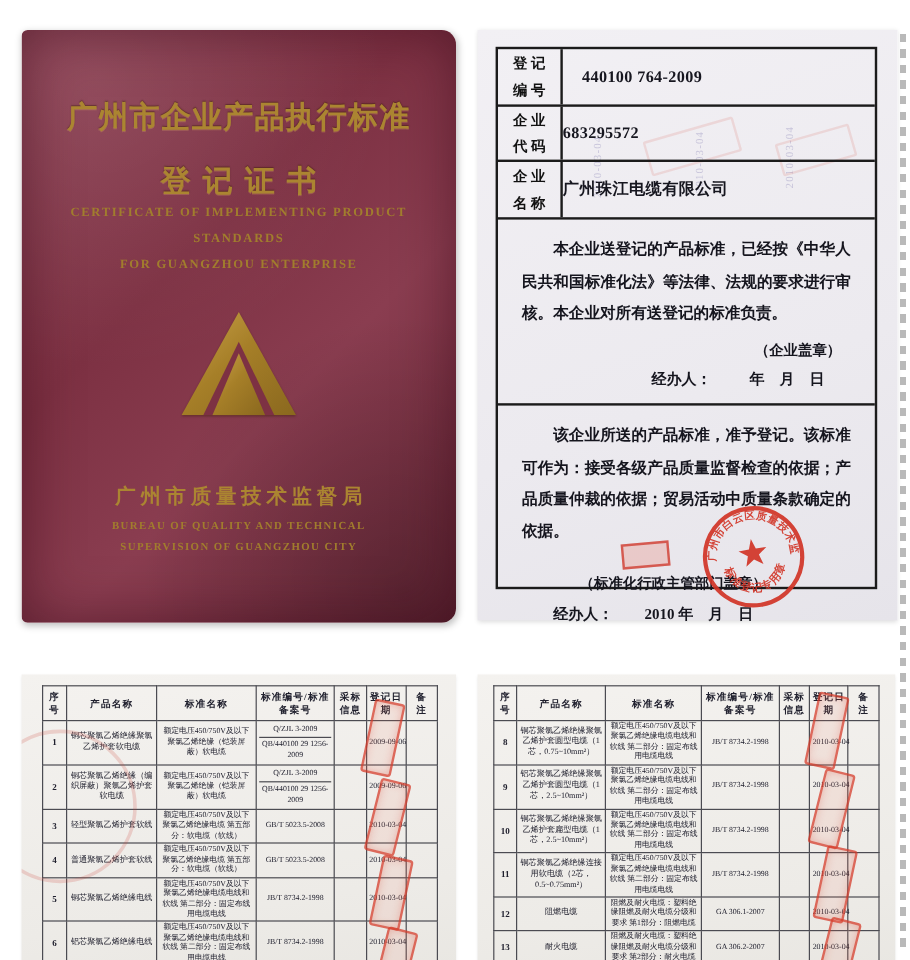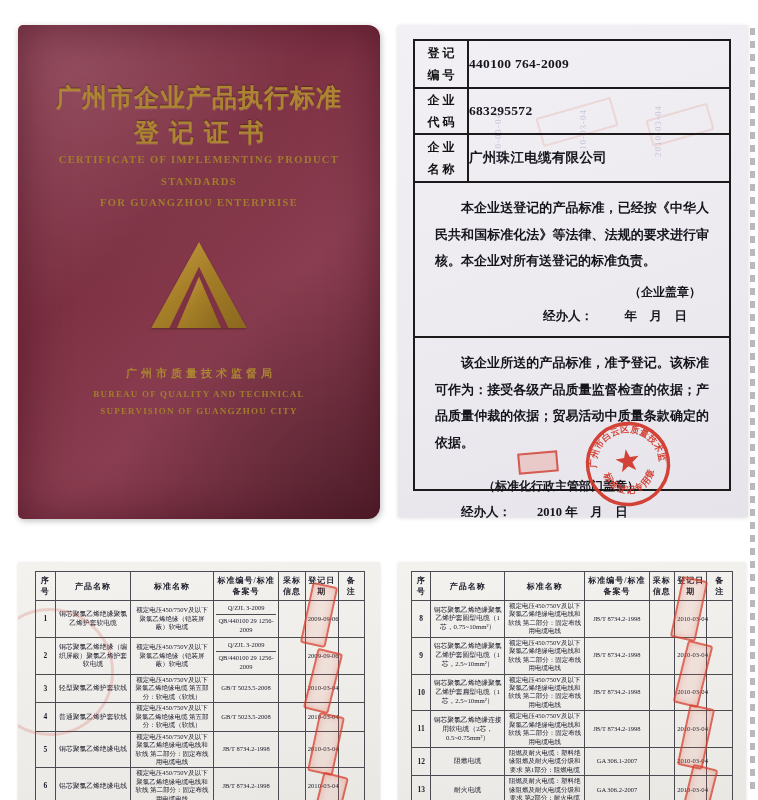--- a/index.html
+++ b/index.html
@@ -10,35 +10,35 @@
   .cover{position:absolute;left:18px;top:25px;width:362px;height:494px;
     background:
       radial-gradient(120% 90% at 18% 8%, rgba(255,255,255,.08), transparent 55%),
       radial-gradient(110% 85% at 88% 95%, rgba(0,0,0,.22), transparent 55%),
       linear-gradient(135deg,#8e4255 0%,#7d3143 38%,#8a3d50 62%,#6d2a3b 100%);
     border-radius:5px 12px 12px 5px;
     box-shadow:inset 0 0 46px rgba(55,8,22,.55), 1px 2px 6px rgba(0,0,0,.25);
     text-align:center;color:#ab8531;}
   .cover-title1{margin-top:56px;font-size:25px;font-weight:bold;letter-spacing:1px;
     text-shadow:0 1px 0 rgba(255,215,120,.22),0 -1px 1px rgba(50,25,0,.45);}
-  .cover-title2{margin-top:2px;font-size:25px;font-weight:bold;letter-spacing:10px;text-indent:10px;
+  .cover-title2{margin-top:20px;font-size:25px;font-weight:bold;letter-spacing:10px;text-indent:10px;
     text-shadow:0 1px 0 rgba(255,215,120,.22),0 -1px 1px rgba(50,25,0,.45);}
   .cover-en{font-size:10.5px;font-weight:bold;letter-spacing:1.4px;line-height:2.05;color:#a17d2d;}
   .cover-triangle{display:block;margin:28px auto 0;width:96px;height:86px;
     filter:drop-shadow(0 1px 1px rgba(40,15,0,.4));}
-  .issuer-cn{margin-top:38px;font-size:11px;font-weight:bold;letter-spacing:4px;text-indent:4px;font-family:Liberation Mono, monospace;}
+  .issuer-cn{margin-top:56px;font-size:17px;font-weight:bold;letter-spacing:4px;text-indent:4px;font-family:Liberation Mono, monospace;}
   .issuer-en{margin-top:5px;font-size:9px;font-weight:bold;letter-spacing:1.2px;line-height:1.95;color:#a17d2d;text-align:center;}
 
   
   .form-panel{position:absolute;left:398px;top:25px;width:350px;height:492px;
     background:linear-gradient(160deg,#f2f0f4 0%,#eceaef 60%,#e6e4ea 100%);
     box-shadow:0 1px 4px rgba(0,0,0,.14);}
   .form-box{position:absolute;left:15px;top:14px;right:17px;bottom:26px;border:2px solid #1b1b1b;}
   .field-row{display:flex;border-bottom:2px solid #1b1b1b;}
-  .fr1{height:46px;}.fr2{height:44px;}.fr3{height:46px;}
+  .fr1{height:46px;gap:16px;}.fr2{height:44px;}.fr3{height:46px;}
   .field-label{width:52px;border-right:2px solid #1b1b1b;display:flex;flex-direction:column;
     justify-content:center;gap:5px;font-size:12px;font-weight:bold;color:#111;}
   .field-label span{display:block;text-align:center;}
   .field-value{flex:1;display:flex;align-items:center;
     font-size:13.5px;font-weight:bold;color:#16161f;letter-spacing:.3px;}
   .para{padding:12px 20px 0 20px;font-size:13px;font-weight:bold;line-height:2.05;
     text-align:justify;text-indent:2em;color:#15151e;}
   .seal-note1{margin-top:9px;padding-right:28px;text-align:right;font-size:12px;font-weight:bold;color:#15151e;}
   .handler-line1{margin-top:7px;padding:0 42px 0 128px;display:flex;justify-content:space-between;
     font-size:12.5px;font-weight:bold;color:#15151e;}

